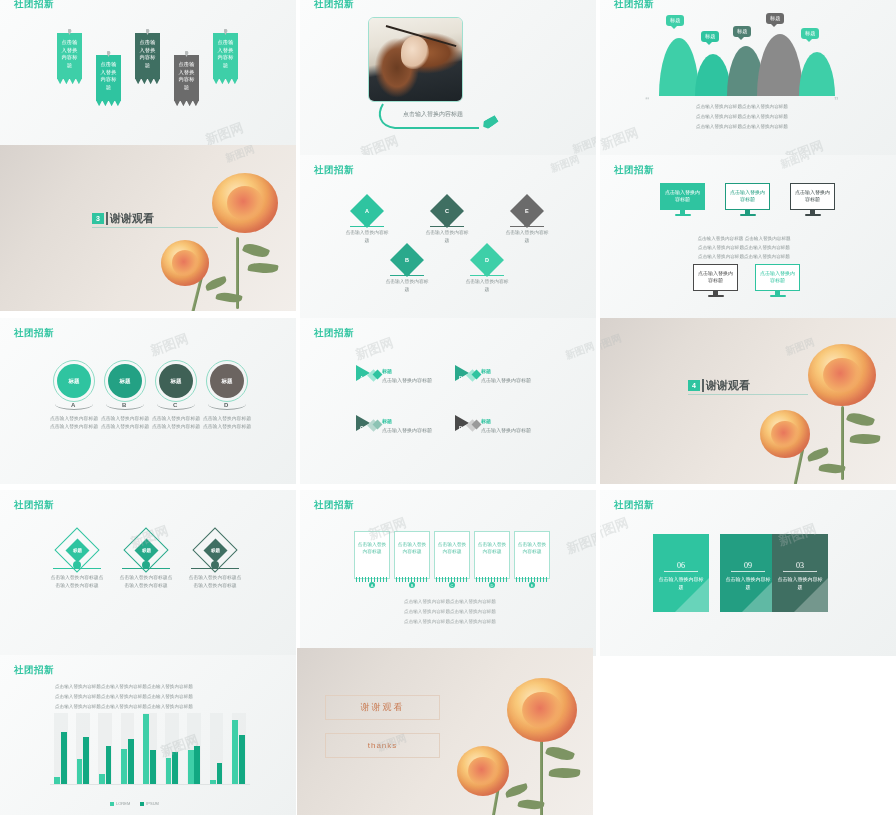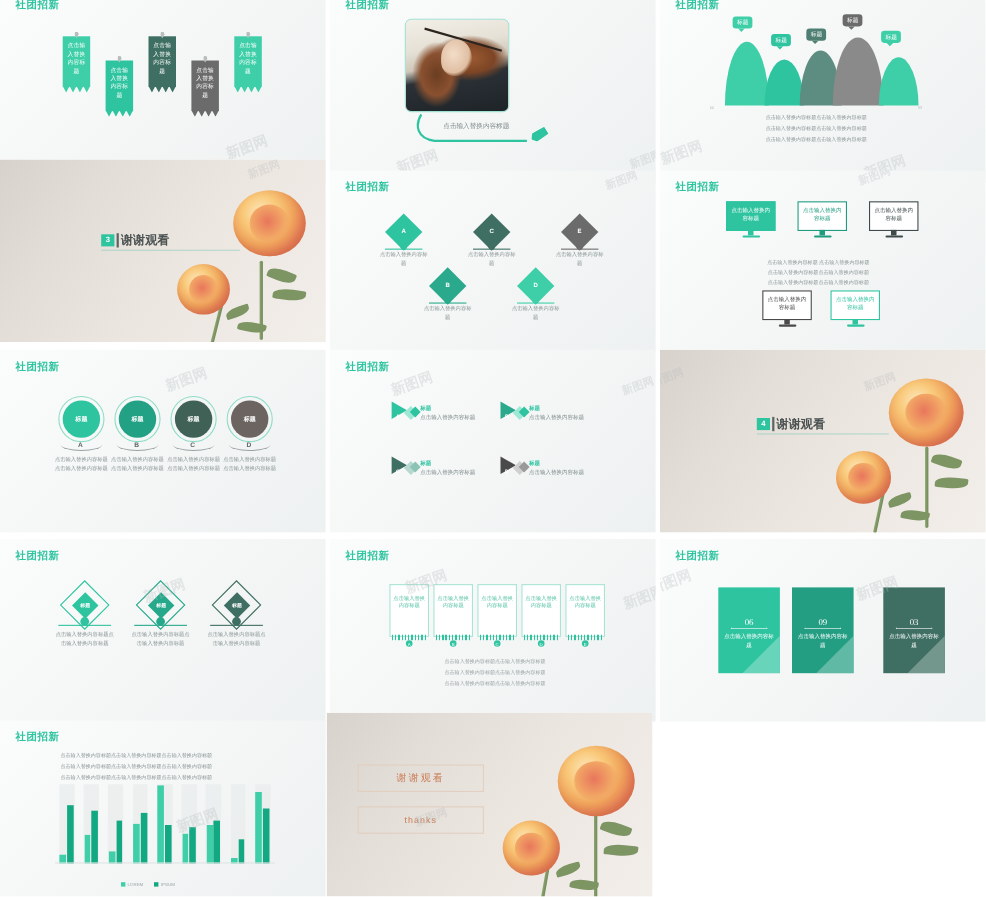--- a/index.html
+++ b/index.html
@@ -600,21 +600,21 @@
       <div class="num">06</div>
       <div class="txt">点击输入替换内容标题</div>
       <div class="corner"></div>
     </div>
     <div class="numcard" style="left:120px;top:44px;background:#239e82;">
       <div class="tri-out"></div>
       <div class="num">09</div>
       <div class="txt">点击输入替换内容标题</div>
       <div class="corner"></div>
     </div>
-    <div class="numcard" style="left:203px;top:44px;background:#3f6f62;">
+    <div class="numcard" style="left:172px;top:44px;background:#3f6f62;">
       <div class="tri-out"></div>
       <div class="num">03</div>
       <div class="txt">点击输入替换内容标题</div>
       <div class="corner"></div>
     </div>
     <div class="wm" style="left:-10px;top:30px;">新图网</div>
     <div class="wm" style="left:178px;top:36px;">新图网</div>
   </div>
 
   <div class="slide" style="left:0;top:655px;height:160px;">

